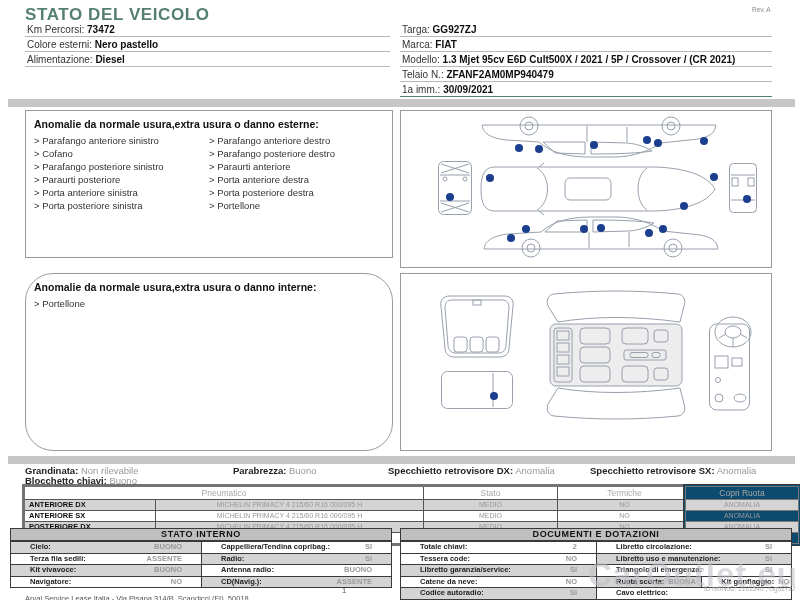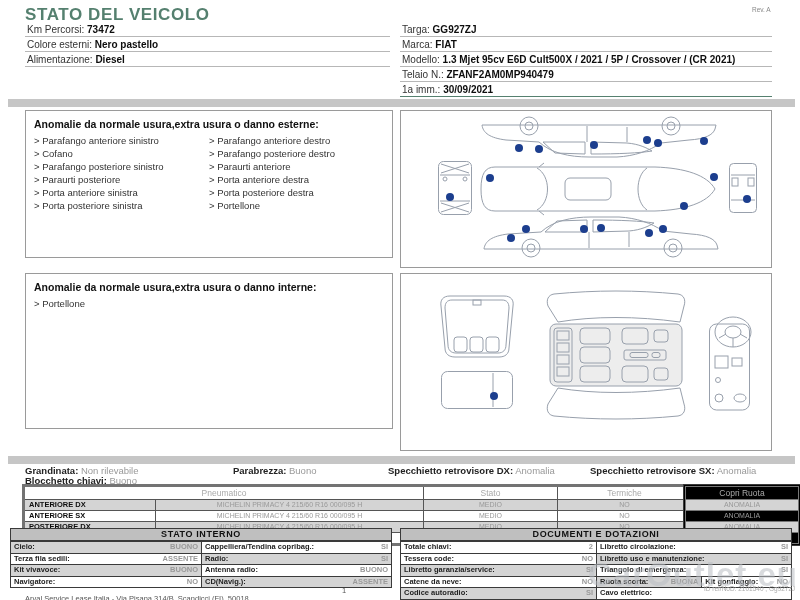--- a/index.html
+++ b/index.html
@@ -47,35 +47,35 @@
   #tire-table{left:22px;top:484px;width:666px;border:3px solid #737373;}
   .tire-grid{display:grid;grid-template-columns:130px 268px 134px 134px;}
   .tc{box-sizing:border-box;border-left:1px solid #555;border-top:1px solid #555;
       font-size:7px;line-height:8px;text-align:center;color:#999;padding:1px 2px;
       white-space:nowrap;overflow:hidden;}
   .tc.first{border-left:none;}
   .tc.hrow{border-top:none;font-size:8.5px;line-height:10px;color:#a9a9a9;}
   .tc.span2{grid-column:1/3;}
   .tire-pos{text-align:left;font-weight:bold;color:#0d0d0d;font-size:7.5px;padding-left:4px;}
   .shade{background:#d4d4d4;}
-  #copri-box{left:683px;top:484px;width:114px;border:1px solid #3a3a3a;padding:1px;background:#000000;}
+  #copri-box{left:683px;top:484px;width:114px;border:1px solid #3a3a3a;padding:1px;background:#0c4a6e;}
   #copri-box .inner{border:1px solid #777;}
   .copri-cell{font-size:7px;line-height:8px;text-align:center;color:#999;padding:1px 2px;border-top:1px solid #777;}
   .copri-cell.hrow{border-top:none;font-size:8.5px;line-height:10px;color:#a9a9a9;}
 
   
   .btable{position:absolute;top:528px;border:1px solid #3a3a3a;background:#fff;box-sizing:border-box;}
   #stato-interno{left:10px;width:382px;}
   #documenti{left:400px;width:392px;}
   .btable-header{background:#bfbfbf;text-align:center;font-weight:bold;font-size:9px;
      line-height:11px;color:#111;border-bottom:1px solid #3a3a3a;letter-spacing:.6px;}
   .btable-row{display:flex;border-top:1px solid #3a3a3a;}
   .btable-row:first-of-type{border-top:none;}
   .bcell{display:flex;justify-content:space-between;box-sizing:border-box;
-     border-left:1px solid #3a3a3a;padding:1px 3px;font-size:7.5px;line-height:8.5px;min-height:10px;}
+     border-left:1px solid #3a3a3a;padding:1px 19px;font-size:7.5px;line-height:8.5px;min-height:10px;}
   .bcell.first{border-left:none;}
   .bcell .lbl{font-weight:bold;color:#222;white-space:nowrap;}
   .bcell .val{color:#999;font-weight:bold;white-space:nowrap;margin-left:4px;}
   .w50{width:50%;} .w27{width:27%;} .w23{width:23%;}
 
   
   #footer-company{left:25px;top:586px;font-size:7.5px;color:#555;margin-top:8px;}
   #page-number{left:342px;top:586px;font-size:7.5px;color:#555;}
   #watermark{left:588px;top:556px;font-size:33px;font-weight:bold;color:rgba(185,190,195,.55);
      letter-spacing:1px;white-space:nowrap;}
@@ -211,21 +211,21 @@
       <circle class="dot" cx="183" cy="118" r="4"></circle>
       <circle class="dot" cx="200" cy="117" r="4"></circle>
       <circle class="dot" cx="248" cy="122" r="4"></circle>
       <circle class="dot" cx="262" cy="118" r="4"></circle>
       <circle class="dot" cx="49" cy="86" r="4"></circle>
       <circle class="dot" cx="346" cy="88" r="4"></circle>
     </g>
   </svg>
 </div>
 
-<div class="box" style="left:25px;top:273px;width:368px;height:156px;">
+<div class="box" style="left:25px;top:273px;width:368px;height:178px;border-radius:28px;">
   <div class="box-title">Anomalie da normale usura,extra usura o danno interne:</div>
   <div class="anomaly-cols">
     <div class="anomaly-col">
       <div class="anomaly-item">Portellone</div>
     </div>
   </div>
 </div>
 
 <div class="box diagram-box" style="left:400px;top:273px;width:372px;height:178px;">
   <svg width="370" height="175" viewBox="0 0 370 175">

